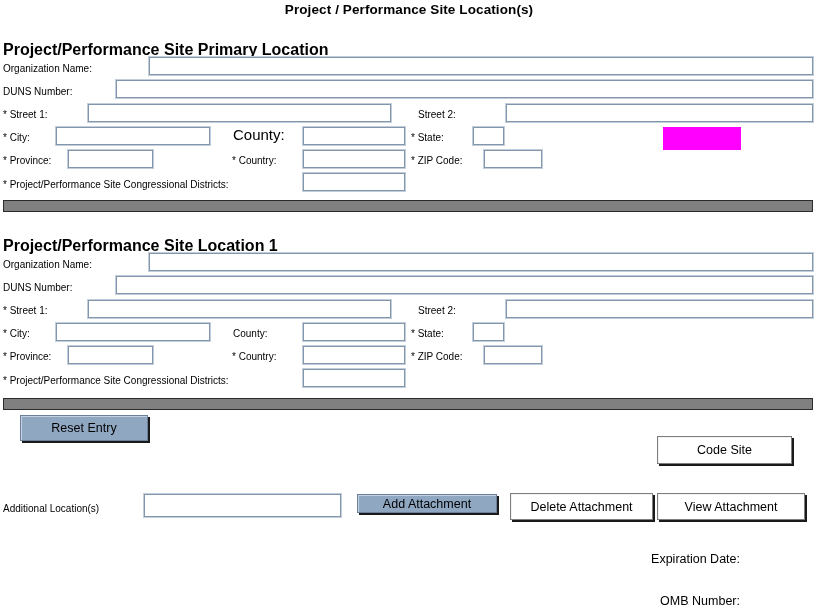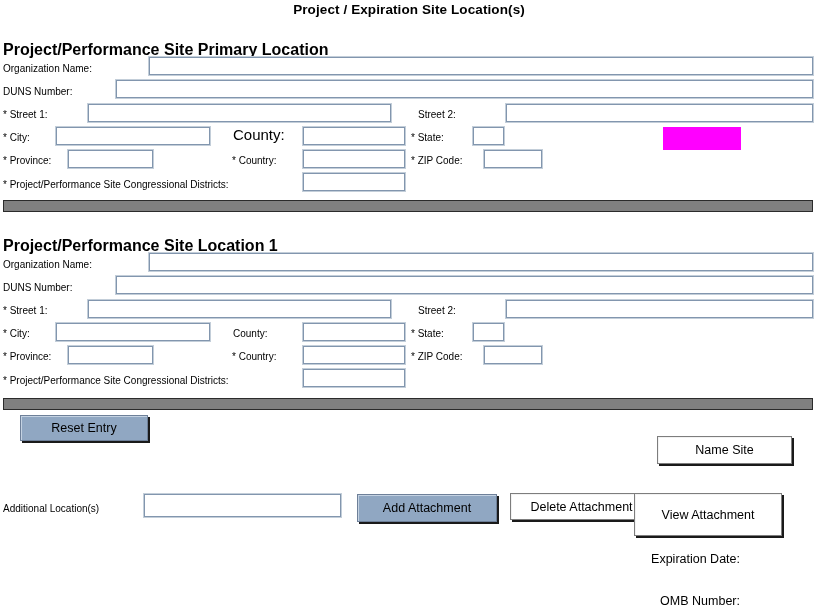--- a/index.html
+++ b/index.html
@@ -107,21 +107,21 @@
   
   .omb-line {
     font-size: 12.5px;
     text-align: right;
     white-space: nowrap;
   }
 </style>
 </head>
 <body>
 
-<div class="abs page-title">Project / Expiration Site Location(s)</div>
+<div class="abs page-title">Project / Performance Site Location(s)</div>
 
 <div class="abs section-heading" style="top:41px;">Project/Performance Site Primary Location</div>
 
 <div class="abs lbl" style="top:62px; left:3px;">Organization Name:</div>
 <input class="abs fld" style="top: 57px; left: 149px; width: 664px; height: 18px;" value="">
 
 <div class="abs lbl" style="top:85px; left:3px;">DUNS Number:</div>
 <input class="abs fld" style="top: 80px; left: 116px; width: 697px; height: 18px;" value="">
 
 <div class="abs lbl" style="top:108px; left:3px;">* Street 1:</div>
@@ -180,32 +180,32 @@
 <div class="abs lbl" style="top:374px; left:3px;">* Project/Performance Site Congressional Districts:</div>
 <input class="abs fld" style="top: 369px; left: 303px; width: 102px; height: 18px;" value="">
 
 <div class="abs divider" style="top:398px;"></div>
 
 <div class="abs btn btn-blue" style="top:415px; left:20px; width:128px; height:26px;">
   <span>Reset Entry</span>
 </div>
 
 <div class="abs btn btn-white" style="top:436px; left:657px; width:135px; height:28px;">
-  <span>Name Site</span>
+  <span>Code Site</span>
 </div>
 
 <div class="abs lbl" style="top:502px; left:3px;">Additional Location(s)</div>
 <input class="abs fld" style="top: 494px; left: 144px; width: 197px; height: 23px;" value="">
 
-<div class="abs btn btn-blue" style="top:494px; left:357px; width:140px; height:28px;">
+<div class="abs btn btn-blue" style="top:494px; left:357px; width:140px; height:19px;">
   <span>Add Attachment</span>
 </div>
 
 <div class="abs btn btn-white" style="top:493px; left:510px; width:143px; height:27px;">
   <span>Delete Attachment</span>
 </div>
 
-<div class="abs btn btn-white" style="top:493px; left:634px; width:148px; height:43px;">
+<div class="abs btn btn-white" style="top:493px; left:657px; width:148px; height:27px;">
   <span>View  Attachment</span>
 </div>
 
 <div class="abs omb-line" style="top:570px; left:540px; width:200px;margin-top:24px;">OMB Number:</div>
 <div class="abs omb-line" style="top:552px; left:540px; width:200px;">Expiration Date:</div>
 
 </body></html>

